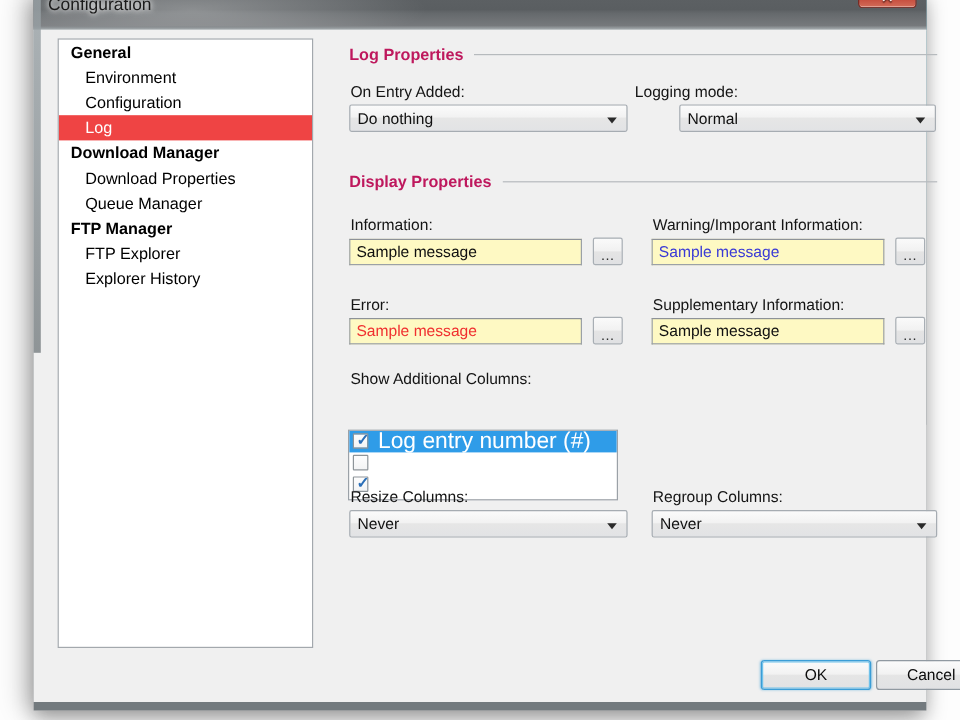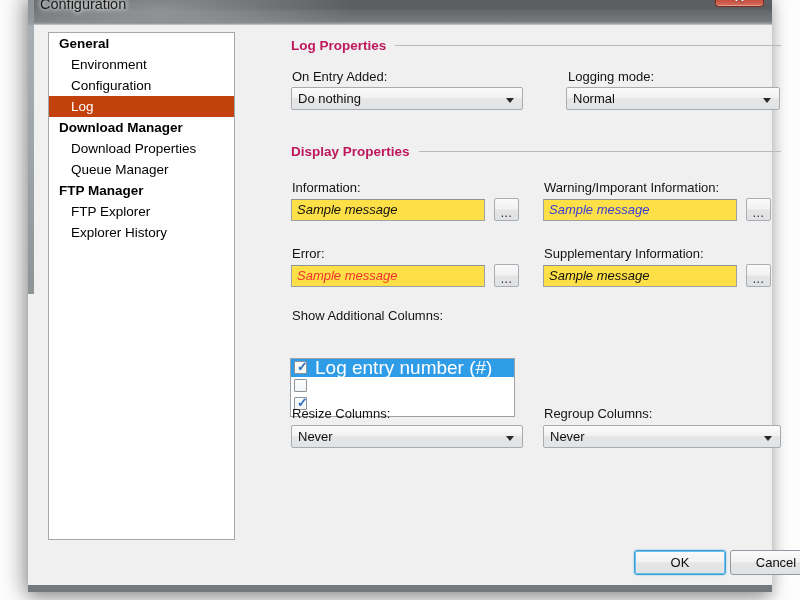--- a/index.html
+++ b/index.html
@@ -115,21 +115,21 @@
     width: 744px;
     height: 560px;
     background: #f0f0f0;
   }
 
   
   #tree-panel {
     position: absolute;
     left: 20px;
     top: 7px;
-    width: 187px;
+    width: 213px;
     height: 508px;
     background: #ffffff;
     border: 1px solid #a3a8ad;
     box-sizing: border-box;
     overflow: hidden;
   }
   .tree-group {
     font-size: 13.5px;
     font-weight: bold;
     color: #000000;
@@ -138,21 +138,21 @@
     white-space: nowrap;
   }
   .tree-item {
     font-size: 13.5px;
     color: #000000;
     padding: 2px 0 2px 22px;
     line-height: 17px;
     white-space: nowrap;
   }
   .tree-item.selected {
-    background: #c2410c;
+    background: #ef4444;
     color: #ffffff;
   }
 
   
   .group-header {
     position: absolute;
     font-size: 13.5px;
     font-weight: bold;
     color: #be185d;
     white-space: nowrap;
@@ -197,25 +197,24 @@
     border-left: 4.5px solid transparent;
     border-right: 4.5px solid transparent;
     border-top: 5px solid #2a2a2a;
   }
 
   
   .textbox {
     position: absolute;
     height: 22px;
     box-sizing: border-box;
-    background: #fde047;
+    background: #fef9c3;
     border: 1px solid #9ba1a7;
     border-top-color: #8d9298;
     cursor: text;
-    font-style: italic;
   }
   .textbox-text {
     position: absolute;
     left: 5px;
     top: 2px;
     font-size: 13px;
     white-space: nowrap;
   }
 
   
@@ -350,21 +349,21 @@
 
       <div class="group-header" style="left:263px; top:13px;">Log Properties</div>
       <div class="group-rule" style="left:367px; top:20px; width:386px;"></div>
 
       <div class="field-label" style="left:264px; top:44px;">On Entry Added:</div>
       <div class="combo" style="left:263px; top:62px; width:232px;">
         <div class="combo-text">Do nothing</div>
         <div class="combo-arrow"></div>
       </div>
 
-      <div class="field-label" style="left:540px; top:44px;">Logging mode:</div>
+      <div class="field-label" style="left:501px; top:44px;">Logging mode:</div>
       <div class="combo" style="left:538px; top:62px; width:214px;">
         <div class="combo-text">Normal</div>
         <div class="combo-arrow"></div>
       </div>
 
       <div class="group-header" style="left:263px; top:119px;">Display Properties</div>
       <div class="group-rule" style="left:391px; top:126px; width:362px;"></div>
 
       <div class="field-label" style="left:264px; top:155px;">Information:</div>
       <div class="textbox" style="left:263px; top:174px; width:194px;">

